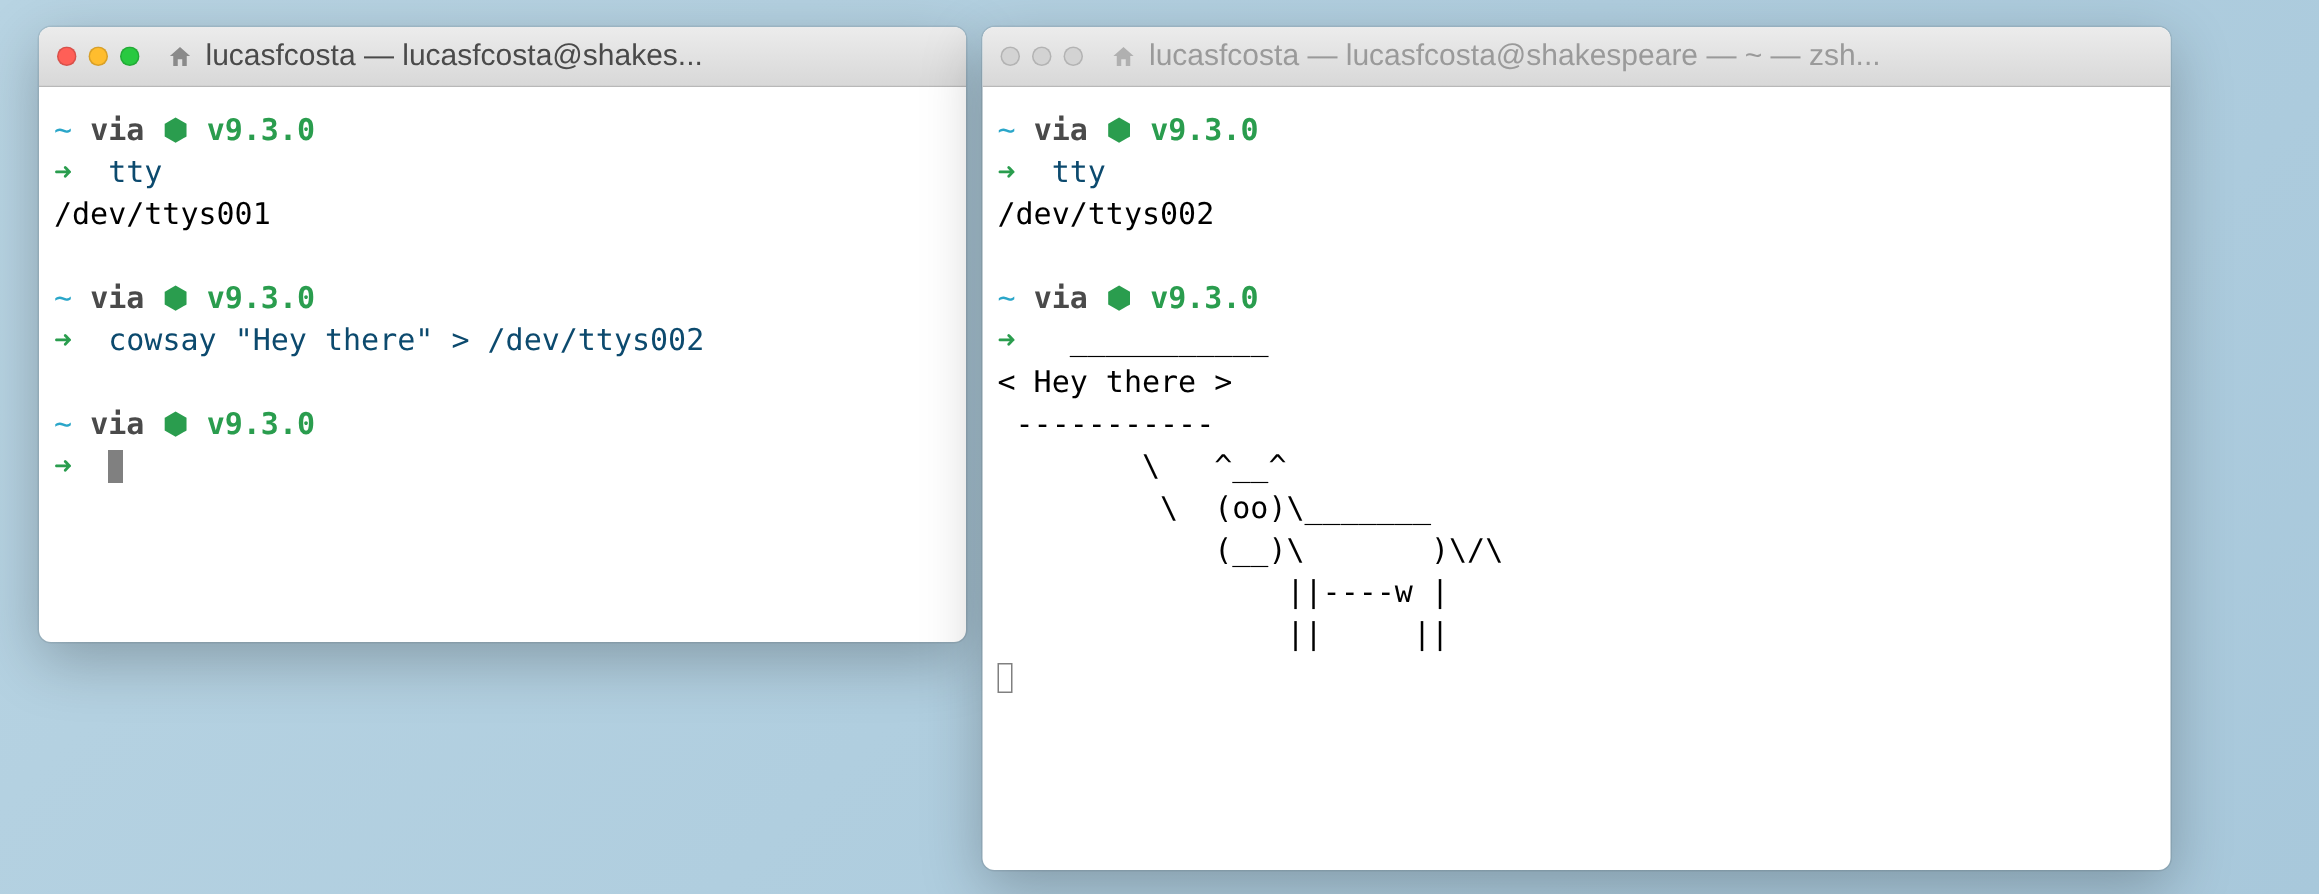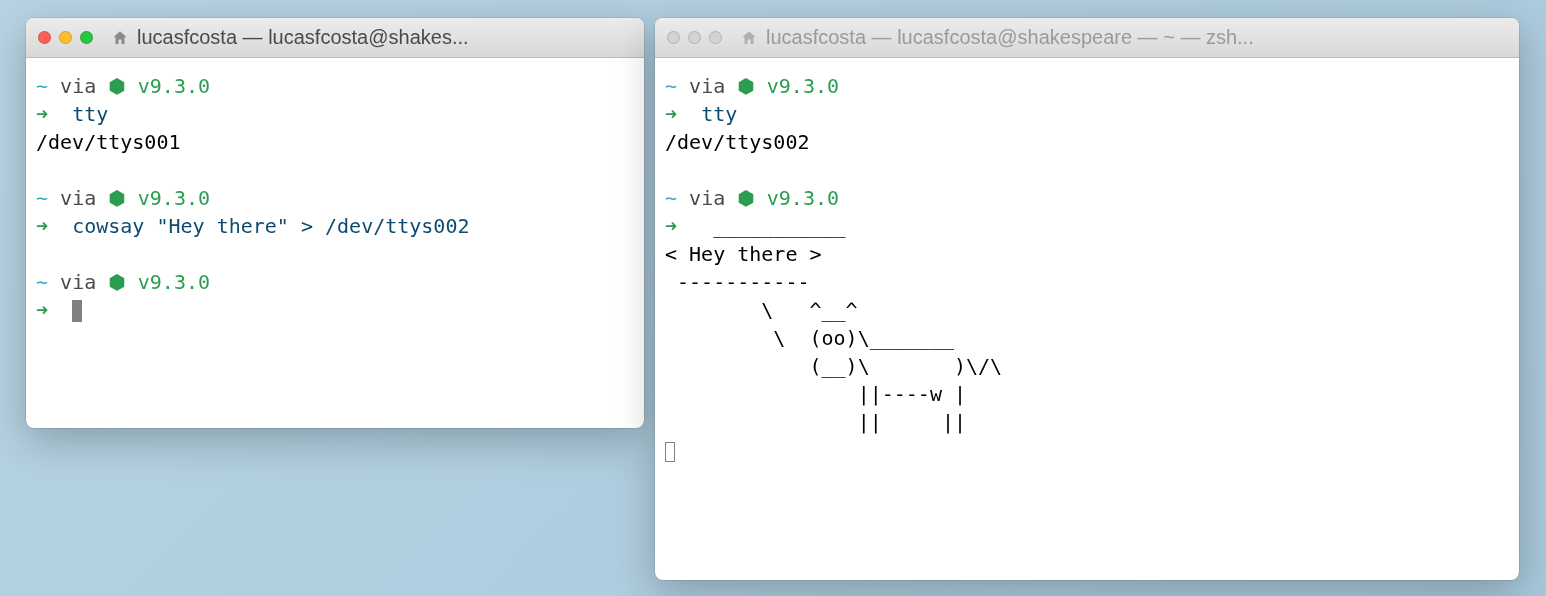--- a/index.html
+++ b/index.html
@@ -56,43 +56,43 @@
     padding: 14px 10px 12px 10px;
     font-family: "Menlo", "Consolas", monospace;
     font-size: 20px;
     line-height: 28px;
     color: #4a4a4a;
     white-space: pre;
     height: calc(100% - 40px);
     overflow: hidden;
   }
   .tilde { color: #2aa6c9; }
-  .via { color: #4a4a4a; font-weight: 400; }
-  .green { color: #2a9d4e; font-weight: 400; }
+  .via { color: #4a4a4a; font-weight: 700; }
+  .green { color: #2a9d4e; font-weight: 700; }
   .hex { color: #2a9d4e; }
   .arrow { color: #2a9d4e; }
   .cmd { color: #0c4a6e; }
   .out { color: #000000; }
   .cursor {
     display: inline-block;
     width: 10px;
     height: 22px;
     background: #808080;
     vertical-align: text-bottom;
   }
   .cursor-outline {
     display: inline-block;
     width: 10px;
     height: 20px;
     border: 1px solid #808080;
     vertical-align: text-bottom;
   }
   .pline { display: block; }
   #win-left { top: 18px; left: 26px; width: 618px; height: 410px; }
-  #win-right { top: 18px; left: 655px; width: 864px; height: 562px; }
+  #win-right { top: 18px; left: 655px; width: 792px; height: 562px; }
 </style>
 </head>
 <body>
 
 <div class="window" id="win-left">
   <div class="titlebar">
     <div class="traffic">
       <div class="dot dot-close"></div>
       <div class="dot dot-min"></div>
       <div class="dot dot-max"></div>

